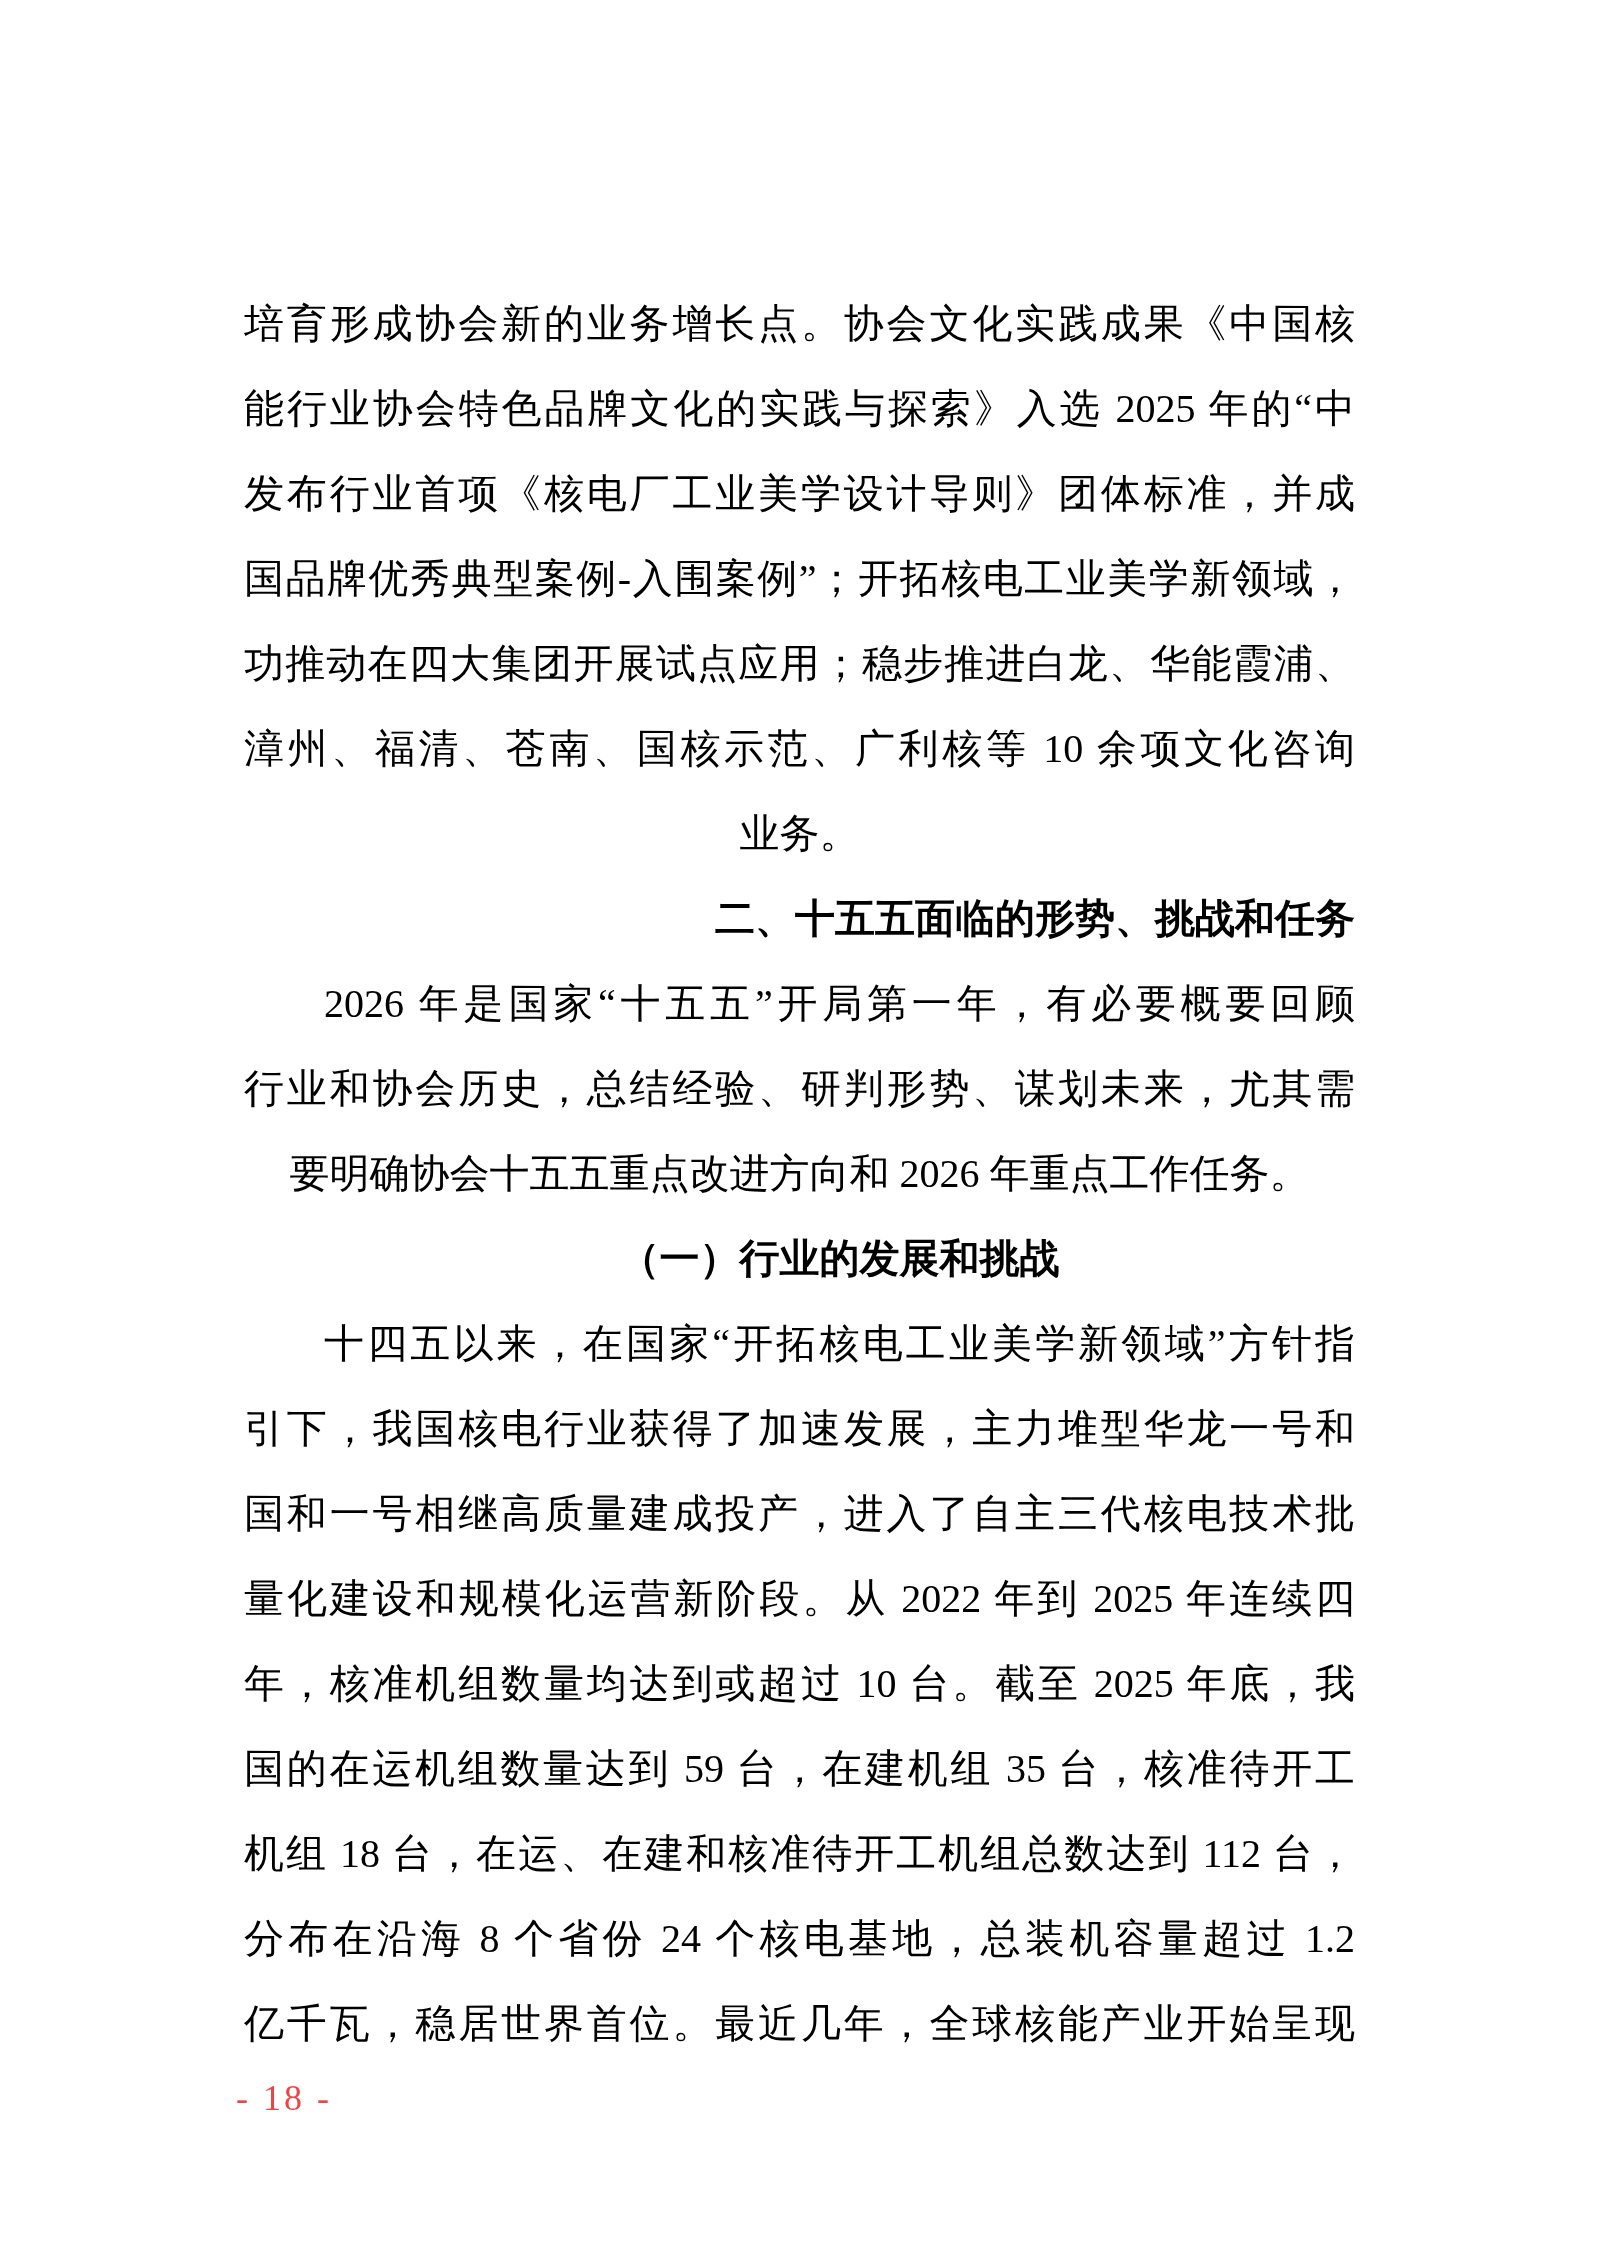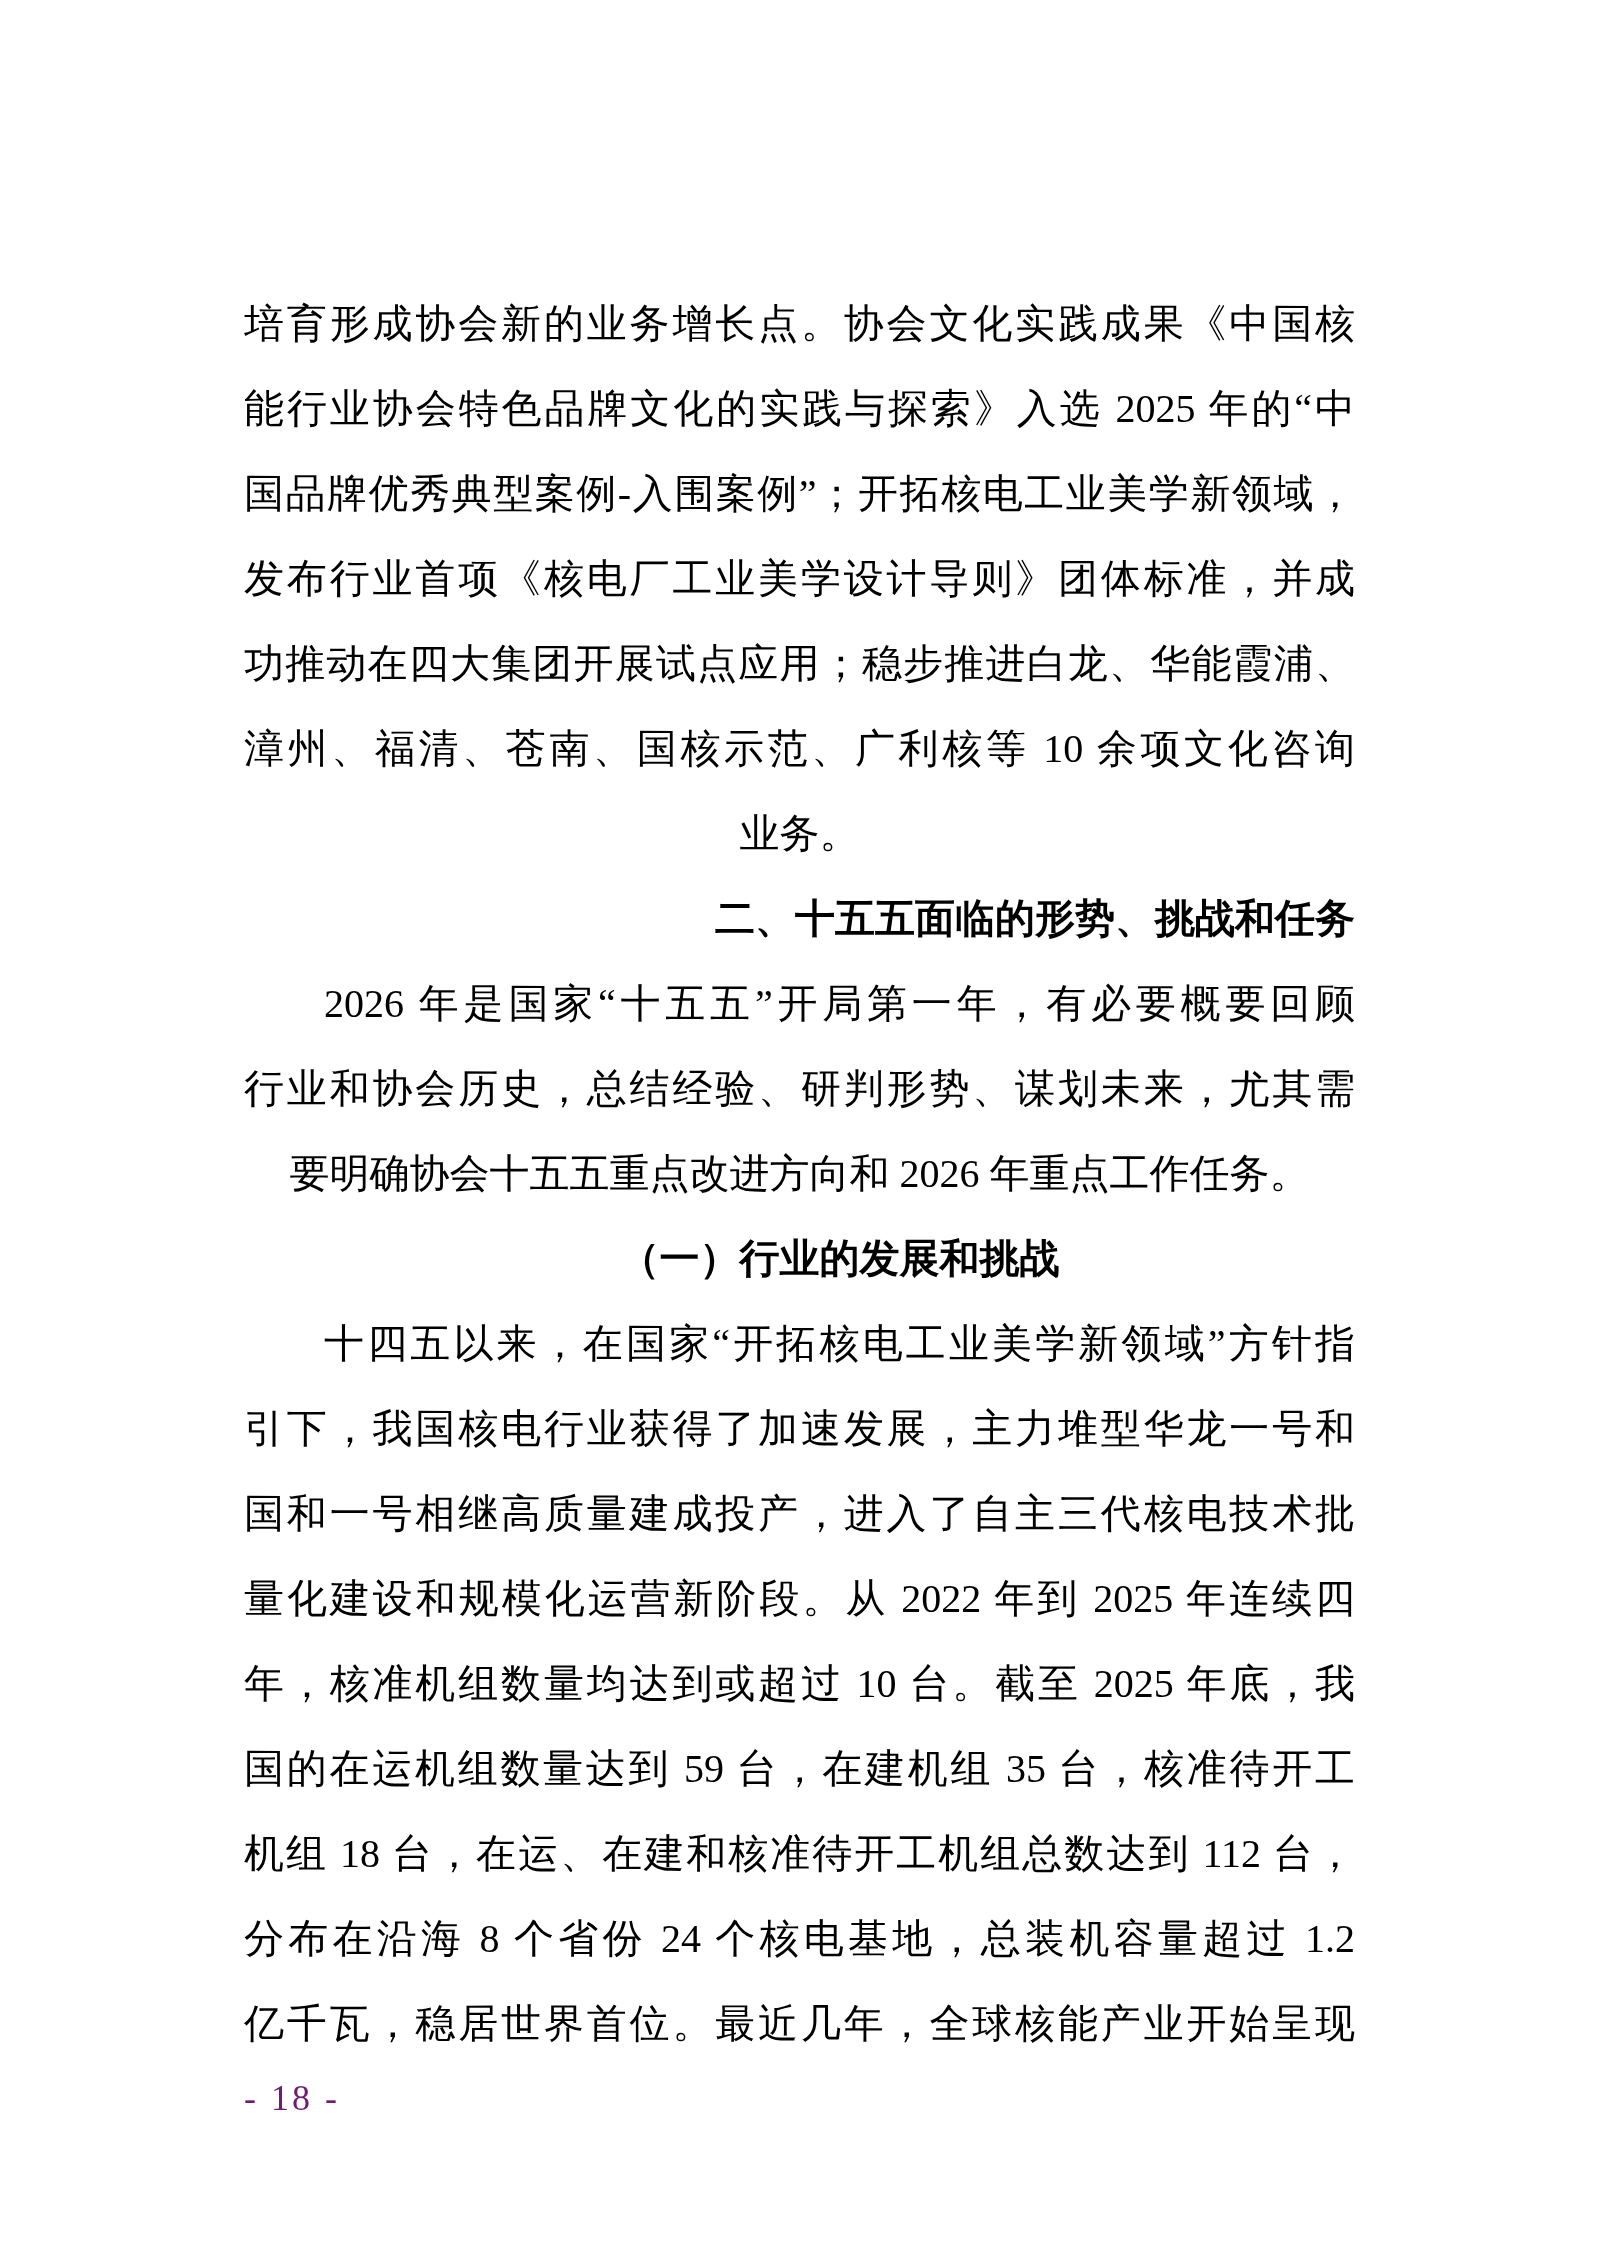--- a/index.html
+++ b/index.html
@@ -48,37 +48,37 @@
     text-indent: 80px;
   }
   
   .h2 {
     font-weight: bold;
     text-align: center;
     text-indent: 80px;
   }
   .footer {
     position: absolute;
-    left: 244px;
+    left: 236px;
     top: 2078px;
     font-size: 36px;
     line-height: 40px;
     letter-spacing: 3px;
-    color: #701a75;
+    color: #ef4444;
   }
 </style>
 </head>
 <body>
 
 <div class="page">
   <div class="content">
     <div class="line fill">培育形成协会新的业务增长点。协会文化实践成果《中国核</div>
     <div class="line fill">能行业协会特色品牌文化的实践与探索》入选 2025 年的“中</div>
+    <div class="line fill">发布行业首项《核电厂工业美学设计导则》团体标准，并成</div>
     <div class="line fill">国品牌优秀典型案例-入围案例”；开拓核电工业美学新领域，</div>
-    <div class="line fill">发布行业首项《核电厂工业美学设计导则》团体标准，并成</div>
     <div class="line fill">功推动在四大集团开展试点应用；稳步推进白龙、华能霞浦、</div>
     <div class="line fill">漳州、福清、苍南、国核示范、广利核等 10 余项文化咨询</div>
     <div class="line end">业务。</div>
     <div class="line h1">二、十五五面临的形势、挑战和任务</div>
     <div class="line fill indent">2026 年是国家“十五五”开局第一年，有必要概要回顾</div>
     <div class="line fill">行业和协会历史，总结经验、研判形势、谋划未来，尤其需</div>
     <div class="line end">要明确协会十五五重点改进方向和 2026 年重点工作任务。</div>
     <div class="line h2">（一）行业的发展和挑战</div>
     <div class="line fill indent">十四五以来，在国家“开拓核电工业美学新领域”方针指</div>
     <div class="line fill">引下，我国核电行业获得了加速发展，主力堆型华龙一号和</div>

